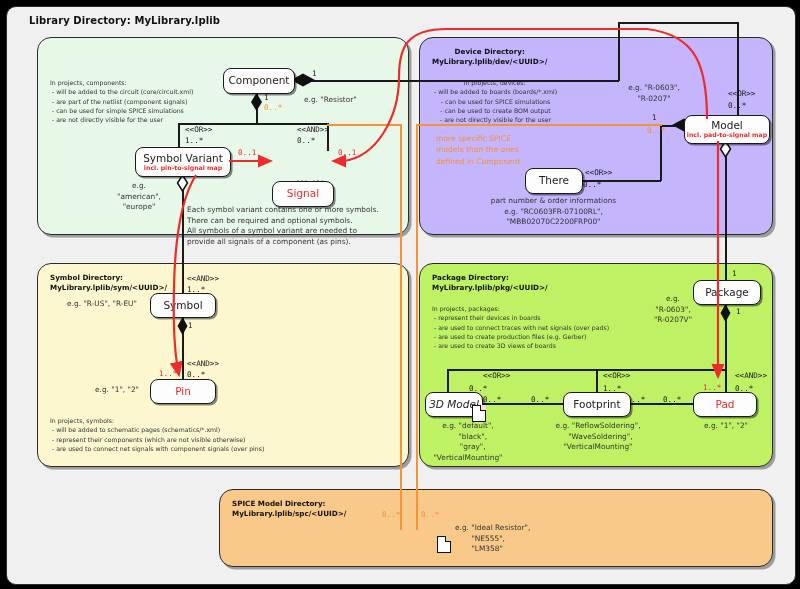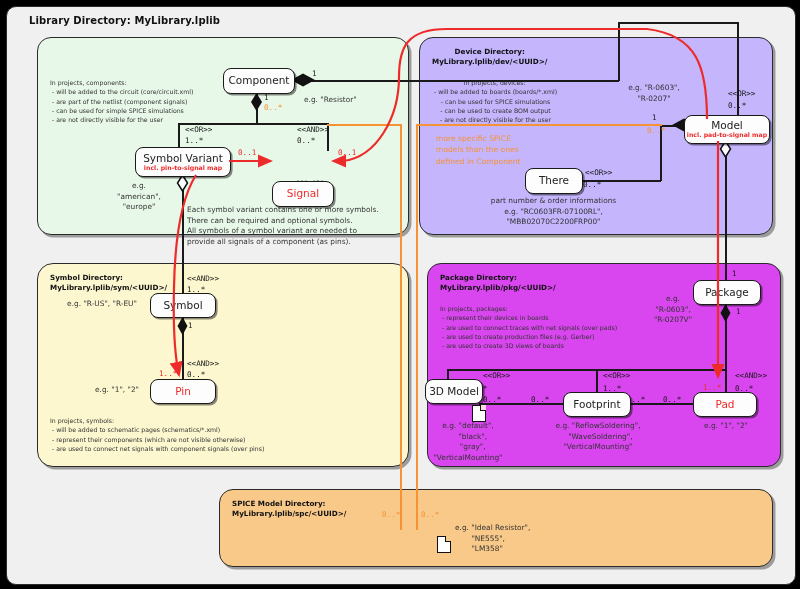--- a/index.html
+++ b/index.html
@@ -9,22 +9,22 @@
         border:1.5px solid #2b2b2b;border-radius:10px;box-shadow:3px 3px 0 rgba(0,0,0,.35);}
   .libtitle{position:absolute;left:22px;top:8px;font-size:10px;font-weight:bold;color:#111;letter-spacing:.1px;}
 
   .zone{position:absolute;border:1.8px solid #2b2b2b;border-radius:14px;
         box-shadow:2.5px 2.5px 0 rgba(0,0,0,.35);}
   .zone .ztitle{position:absolute;left:12px;top:9px;font-size:7.2px;font-weight:bold;color:#111;line-height:1.35;white-space:pre;}
   .zone .zdesc{position:absolute;font-size:6.2px;color:#333;line-height:1.5;white-space:pre;}
 
   #zone-cmp{left:30px;top:30px;width:370px;height:196px;background:#e8f8e8;}
   #zone-dev{left:412px;top:30px;width:352px;height:196px;background:#c4b5fd;text-align:center;}
-  #zone-sym{left:30px;top:256px;width:370px;height:202px;background:#fcf7cf;border-radius:16px;}
-  #zone-pkg{left:412px;top:256px;width:352px;height:202px;background:#d946ef;margin-left:8px;}
+  #zone-sym{left:30px;top:256px;width:370px;height:202px;background:#fcf7cf;}
+  #zone-pkg{left:412px;top:256px;width:352px;height:202px;background:#bef264;}
   #zone-spc{left:212px;top:482px;width:552px;height:76px;background:#f9c municipio;}
   #zone-spc{background:#f9c98a;}
 
   
   .box{position:absolute;background:#fdfdfd;border:1.6px solid #1a1a1a;border-radius:8px;
        display:flex;flex-direction:column;align-items:center;justify-content:center;
        box-shadow:1.6px 1.6px 0 rgba(0,0,0,.45);z-index:40;}
   .box .bt{font-size:10.5px;color:#222;line-height:1.05;white-space:nowrap;}
   .box .bt.red{color:#ee2b2b;}
   .box .bs{font-size:6.2px;color:#ee2b2b;font-weight:bold;line-height:1.05;margin-top:.5px;white-space:nowrap;}
@@ -202,21 +202,21 @@
     </div>
 
     <div class="box" style="left:143px;top:372px;width:64px;height:23px;">
       <span class="bt red">Pin</span>
     </div>
 
     <div class="box" style="left:686px;top:273px;width:66px;height:23px;">
       <span class="bt">Package</span>
     </div>
 
-    <div class="box" style="left:418px;top:372px;width:56px;height:23px;">
+    <div class="box" style="left:418px;top:385px;width:56px;height:23px;font-style:italic;">
       <span class="bt">3D Model</span>
     </div>
     <div class="doc pk" style="left:465px;top:398px;"></div>
 
     <div class="box" style="left:556px;top:385px;width:66px;height:23px;">
       <span class="bt">Footprint</span>
     </div>
 
     <div class="box" style="left:686px;top:385px;width:62px;height:23px;">
       <span class="bt red">Pad</span>

